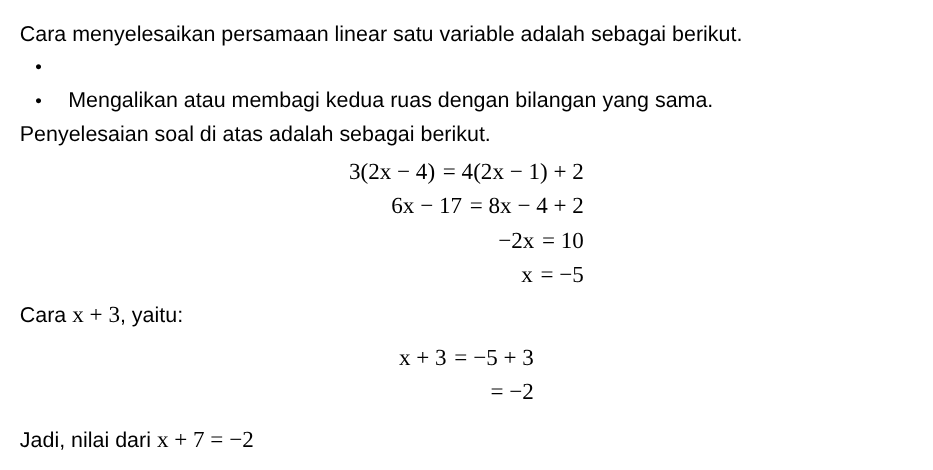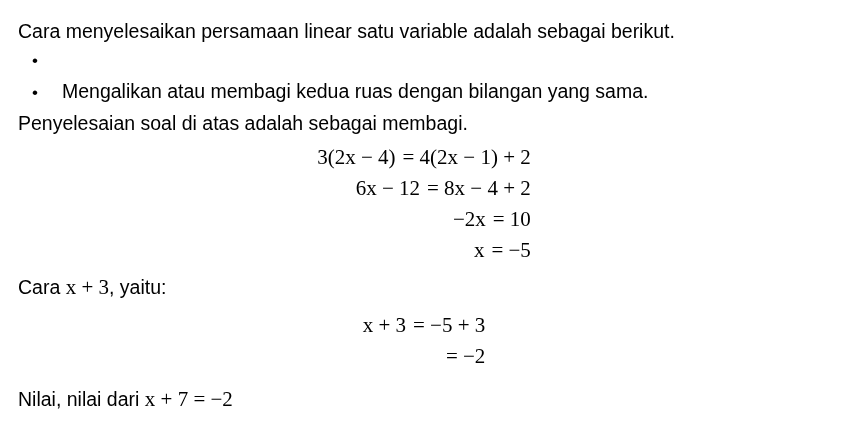--- a/index.html
+++ b/index.html
@@ -100,30 +100,30 @@
   <ul class="bullet-list">
     <li class="bullet-item">
       <span class="bullet-dot">•</span>
     </li>
     <li class="bullet-item">
       <span class="bullet-dot">•</span>
       <span>Mengalikan atau membagi kedua ruas dengan bilangan yang sama.</span>
     </li>
   </ul>
 
-  <div class="line">Penyelesaian soal di atas adalah sebagai membagi.</div>
+  <div class="line">Penyelesaian soal di atas adalah sebagai berikut.</div>
 
   <div class="eq-block eq-wrap group1">
     <div class="eq-inner">
       <div class="eq-row">
         <span class="eq-lhs">3(2x − 4)</span>
         <span class="eq-rhs">= 4(2x − 1) + 2</span>
       </div>
       <div class="eq-row">
-        <span class="eq-lhs">6x − 12</span>
+        <span class="eq-lhs">6x − 17</span>
         <span class="eq-rhs">= 8x − 4 + 2</span>
       </div>
       <div class="eq-row">
         <span class="eq-lhs">−2x</span>
         <span class="eq-rhs">= 10</span>
       </div>
       <div class="eq-row">
         <span class="eq-lhs">x</span>
         <span class="eq-rhs">= −5</span>
       </div>
@@ -145,16 +145,16 @@
       <div class="eq-row">
         <span class="eq-lhs"></span>
         <span class="eq-rhs">= −2</span>
       </div>
     </div>
   </div>
 
   <div class="spacer-md"></div>
 
   <div class="mixed">
-    <span>Nilai, nilai dari </span><span class="math">x + 7 = −2</span>
+    <span>Jadi, nilai dari </span><span class="math">x + 7 = −2</span>
   </div>
 
 </div>
 
 </body></html>

